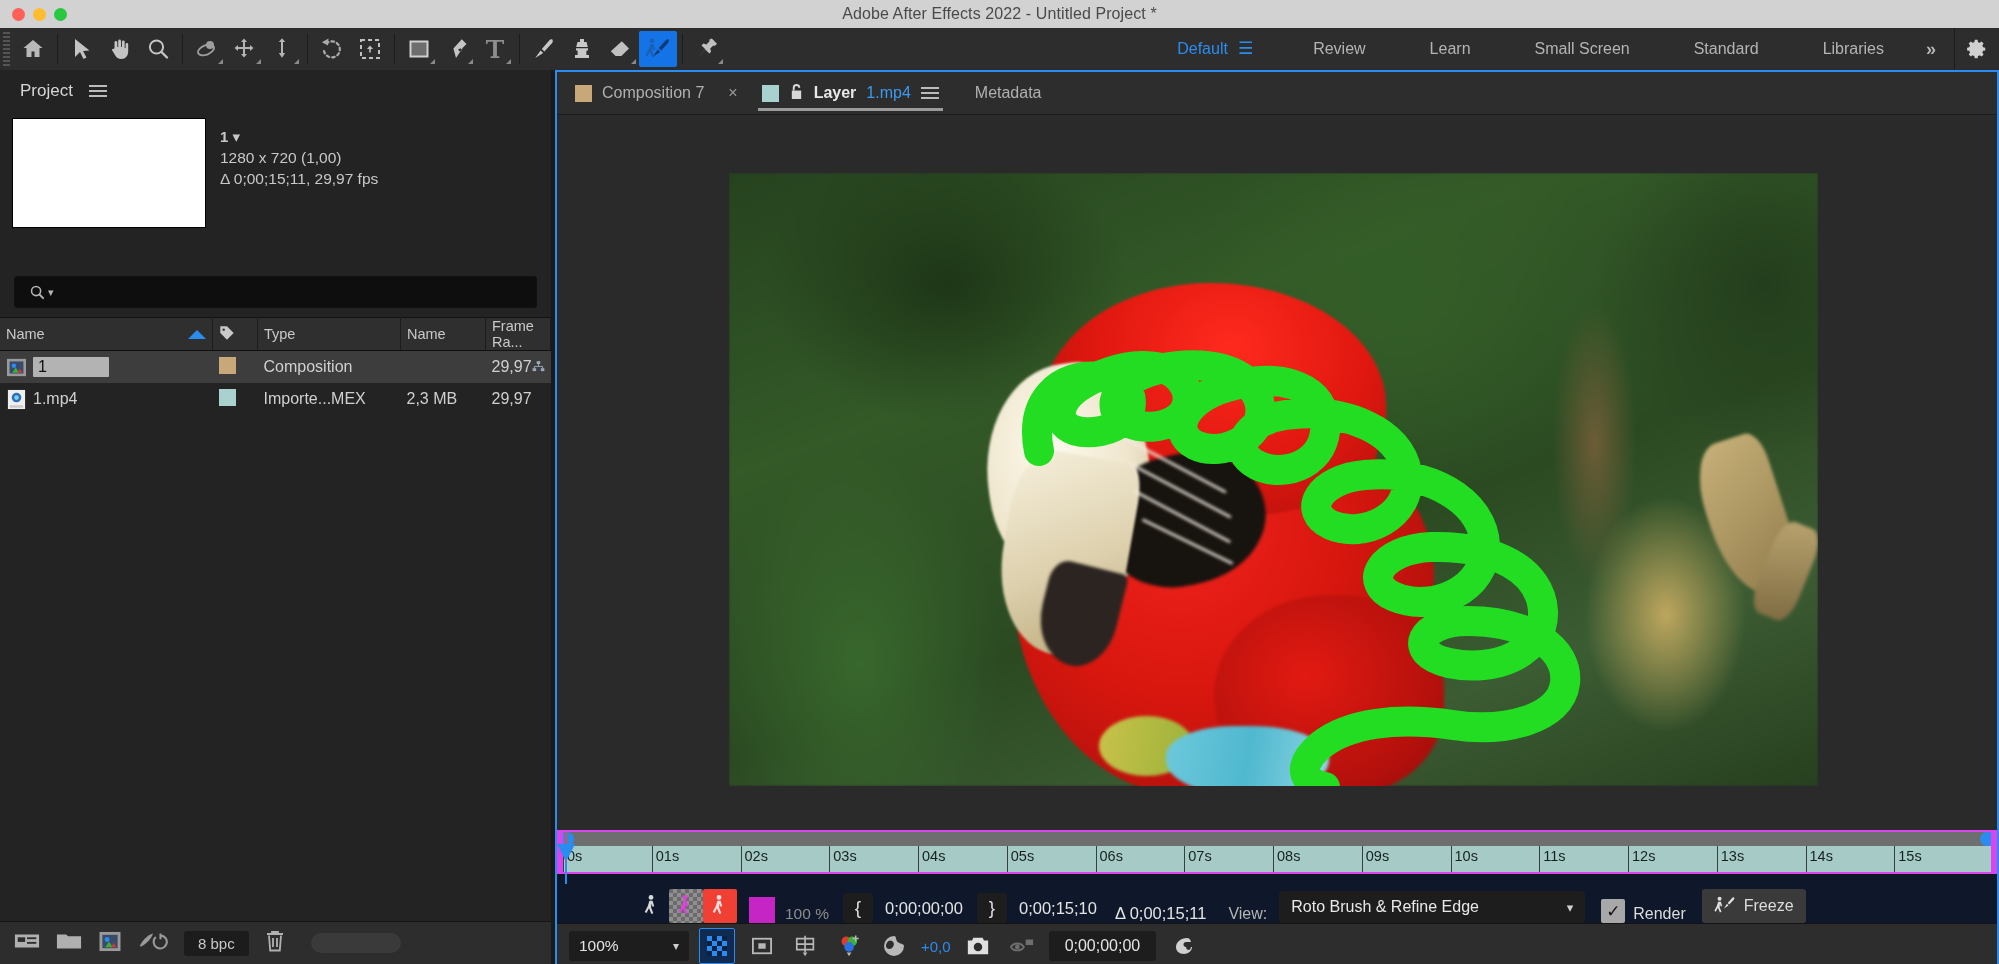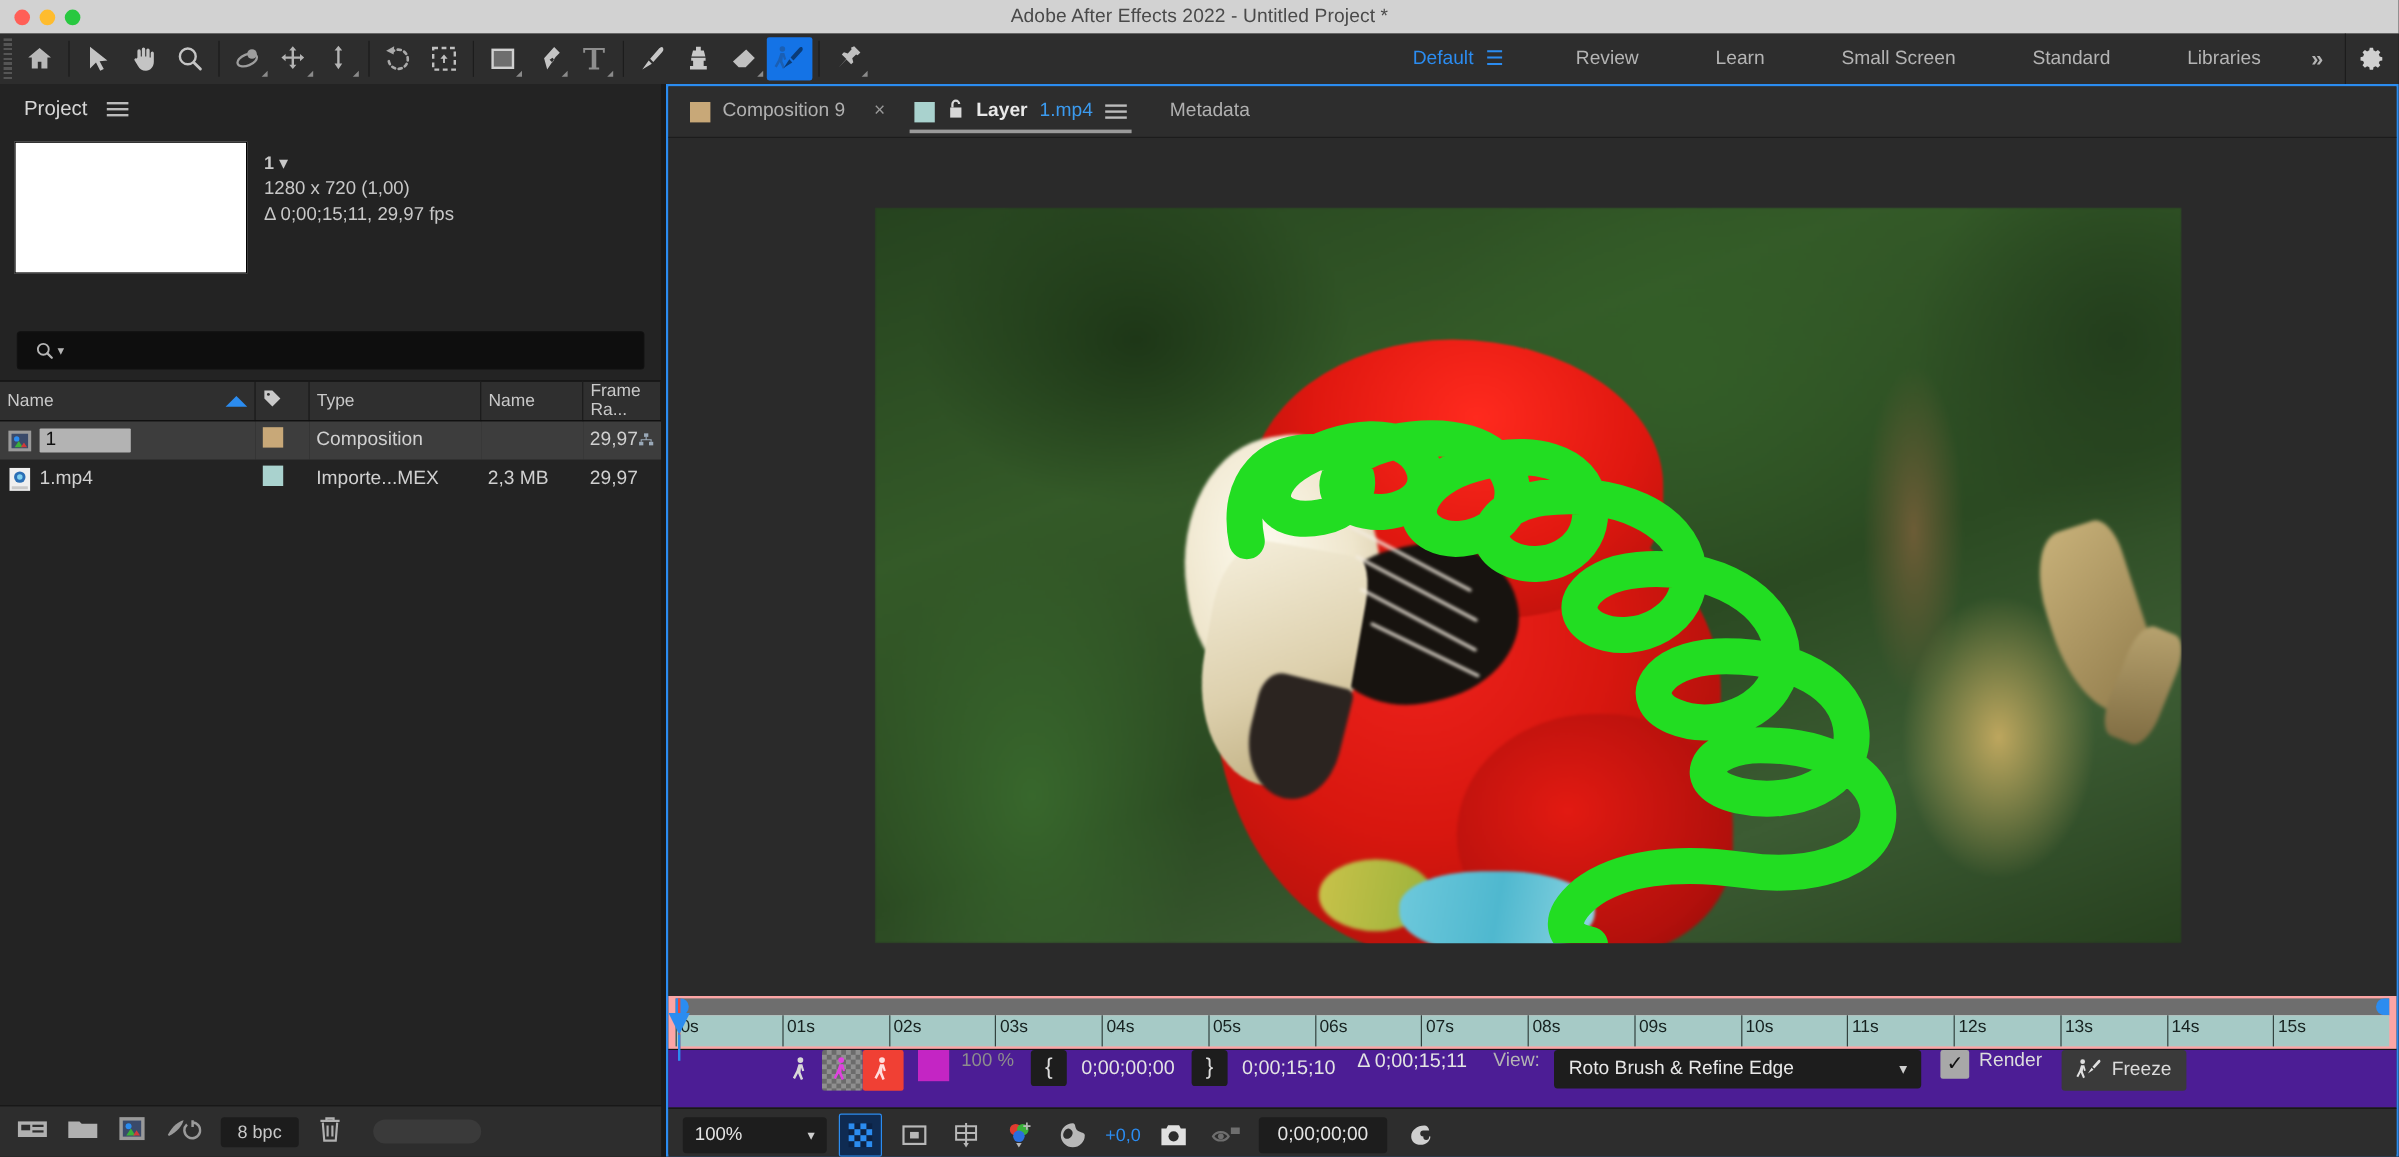--- a/index.html
+++ b/index.html
@@ -126,36 +126,36 @@
      border-radius:50%;background:linear-gradient(100deg,#c9c24a,#9ab23a);filter:blur(1.2px);}
   .branch{position:absolute;right:3%;top:43%;width:7%;height:26%;
      background:linear-gradient(150deg,#c9b27a,#8f7a4a);
      border-radius:40% 20% 30% 50%;transform:rotate(-18deg);filter:blur(1.2px);}
   .branch2{position:absolute;right:1%;top:57%;width:4%;height:16%;
      background:linear-gradient(160deg,#b9a470,#7d6a40);
      border-radius:30%;transform:rotate(22deg);filter:blur(1.4px);}
   .roto{position:absolute;inset:0;}
 
   
-  .tlbar{height:44px;background:#fca5a5;position:relative;}
+  .tlbar{height:44px;background:#d946ef;position:relative;}
   .tl-top{position:absolute;left:6px;right:6px;top:2px;height:14px;background:#6e6e6e;}
   .tl-top .kn{position:absolute;top:0;width:11px;height:14px;background:#2b8cf0;}
   .tl-top .knL{left:0;border-radius:0 7px 7px 0;}
   .tl-top .knR{right:0;border-radius:7px 0 0 7px;}
   .ruler{position:absolute;left:6px;right:6px;top:16px;height:26px;background:#a6cac6;}
   .tick{position:absolute;top:0;height:26px;border-left:1px solid #33423f;}
   .tick span{position:absolute;left:3px;top:2px;font-size:14.5px;color:#16211f;white-space:nowrap;}
   .chead{position:absolute;top:14px;width:18px;height:18px;background:#2b8cf0;
      clip-path:polygon(0 0,100% 0,50% 100%);z-index:5;}
   .cline{position:absolute;top:2px;width:2px;height:42px;background:#e84a3f;z-index:4;}
   .cline2{position:absolute;top:32px;width:2px;height:22px;background:#2b8cf0;z-index:4;}
 
   
-  .bbar{height:48px;background:#4c1d95;border-top:1px solid #141414;
-        display:flex;align-items:flex-start;padding-left:16px;}
+  .bbar{height:48px;background:#0f172a;border-top:1px solid #141414;
+        display:flex;align-items:flex-end;}
   .bbar2{height:44px;background:#2d2d2d;border-top:1px solid #141414;
         display:flex;align-items:center;padding-left:12px;gap:10px;}
   .ibtn{width:34px;height:34px;display:flex;align-items:center;justify-content:center;border-radius:2px;}
   .ibtn.chk{background:repeating-conic-gradient(#8f8f8f 0% 25%,#6b6b6b 0% 50%) 0 0/8px 8px;}
   .ibtn.red{background:#f04034;}
   .pct{color:#8d8d8d;font-size:15.5px;margin-left:10px;}
   .magenta{width:26px;height:26px;background:#c425c4;margin-left:12px;}
   .tcbox{display:flex;align-items:center;gap:12px;margin-left:14px;}
   .brace{width:30px;height:30px;background:#1d1d1d;border-radius:3px;color:#ddd;
          display:flex;align-items:center;justify-content:center;font-size:19px;}
@@ -464,21 +464,21 @@
     </div>
   </div>
 
   <div class="vsplit"></div>
 
   <div class="viewer">
 
     <div class="tabbar">
       <div class="tab">
         <span class="swatch" style="background:#c8a878"></span>
-        <span>Composition 9</span>
+        <span>Composition 7</span>
       </div>
       <span class="closex">×</span>
       <div class="tab active">
         <span class="swatch" style="background:#a9d2ce"></span>
         <span>
           <svg width="15" height="17" viewBox="0 0 16 18">
               <path fill="none" stroke="#d8d8d8" stroke-width="2" d="M5 8V5a3 3 0 0 1 6 0"></path>
               <rect x="3" y="8" width="10" height="9" fill="#d8d8d8"></rect>
             </svg>
         </span>

